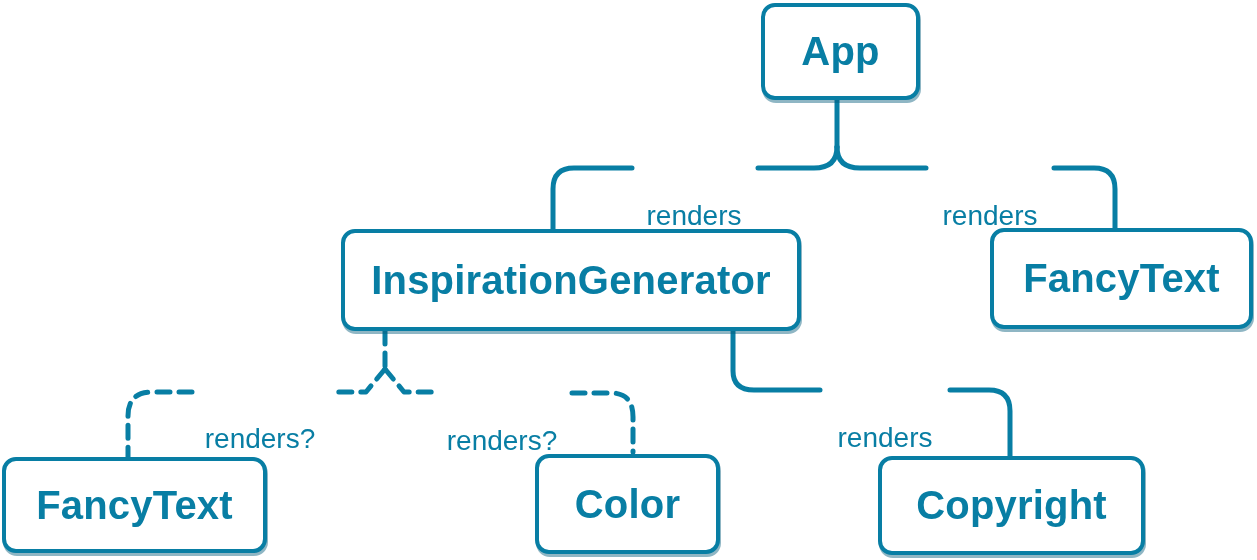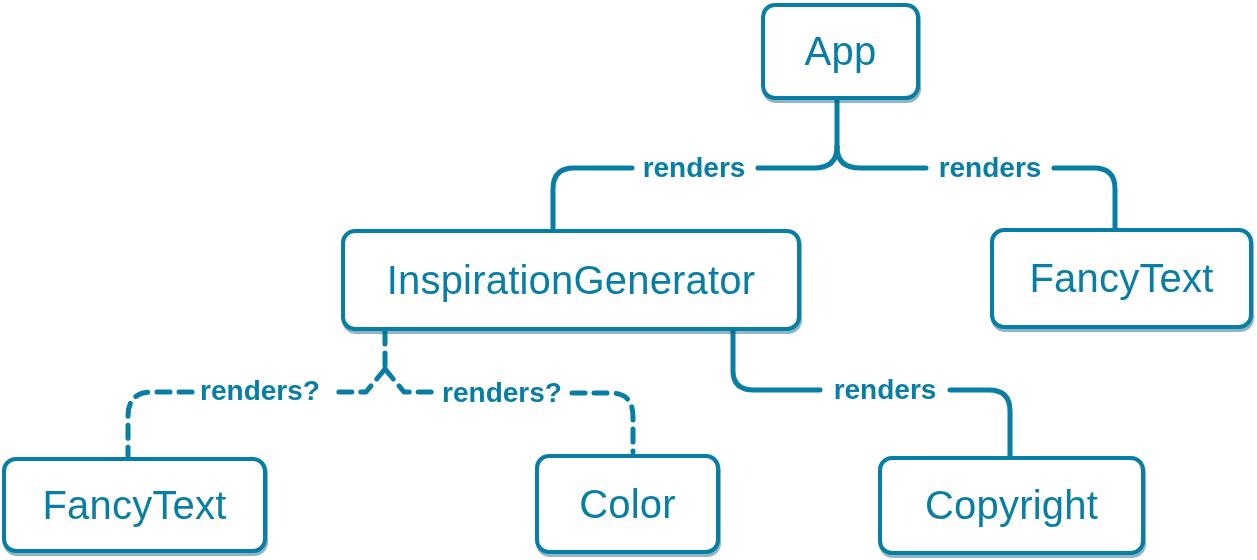--- a/index.html
+++ b/index.html
@@ -37,38 +37,39 @@
     box-sizing: border-box;
     background: #ffffff;
     border: 4px solid #087ea4;
     border-radius: 14px;
     box-shadow: 1px 3px 0 rgba(7, 94, 125, 0.45);
     display: flex;
     align-items: center;
     justify-content: center;
     color: #087ea4;
     font-size: 40px;
-    font-weight: 400;
+    font-weight: 700;
     letter-spacing: 0.2px;
     white-space: nowrap;
   }
   .node-app        { left: 761px; top: 3px;   width: 159px; height: 97px; }
   .node-ig         { left: 333px; top: 229px; width: 460px; height: 102px; margin-left: 8px; }
   .node-ft-top     { left: 990px; top: 228px; width: 263px; height: 101px; }
   .node-ft-bottom  { left: 2px;   top: 457px; width: 265px; height: 96px; }
   .node-color      { left: 535px; top: 454px; width: 185px; height: 100px; }
   .node-copyright  { left: 878px; top: 456px; width: 267px; height: 99px; }
   .edge-label {
     position: absolute;
     transform: translate(-50%, -50%);
     color: #087ea4;
     font-size: 28px;
-    font-weight: 700;
+    font-weight: 400;
     white-space: nowrap;
     line-height: 1;
+    margin-top: 48px;
   }
   .lbl-renders-left      { left: 694px; top: 168px; }
   .lbl-renders-right     { left: 990px; top: 168px; }
   .lbl-renders-copyright { left: 885px; top: 390px; }
   .lbl-renders-q-left    { left: 260px; top: 391px; }
   .lbl-renders-q-right   { left: 502px; top: 393px; }
 </style>
 </head>
 <body>
 

